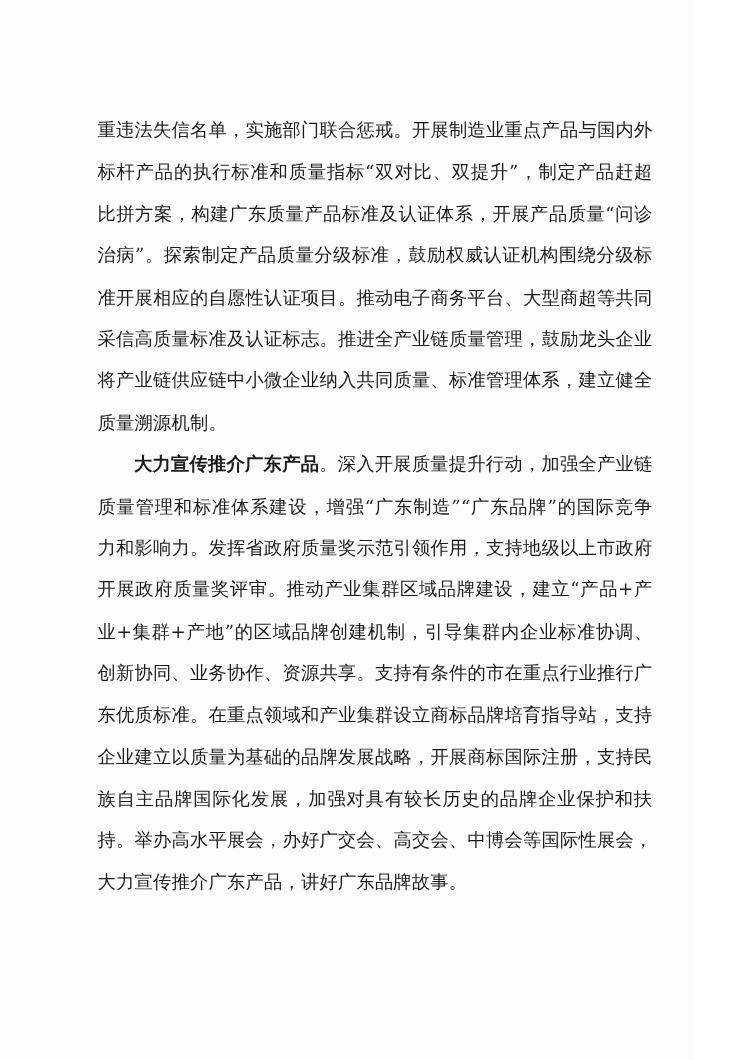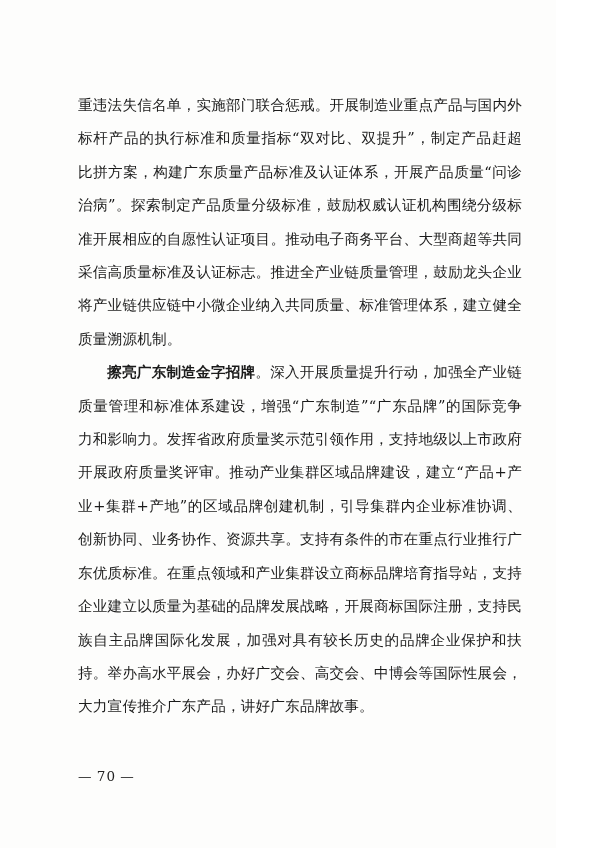--- a/index.html
+++ b/index.html
@@ -64,24 +64,19 @@
 
 <div class="page">
 
   <div class="content">
 
     <p class="para">
       <span>重违法失信名单，实施部门联合惩戒。开展制造业重点产品与国内外标杆产品的执行标准和质量指标“双对比、双提升”，制定产品赶超比拼方案，构建广东质量产品标准及认证体系，开展产品质量“问诊治病”。探索制定产品质量分级标准，鼓励权威认证机构围绕分级标准开展相应的自愿性认证项目。推动电子商务平台、大型商超等共同采信高质量标准及认证标志。推进全产业链质量管理，鼓励龙头企业将产业链供应链中小微企业纳入共同质量、标准管理体系，建立健全质量溯源机制。</span>
     </p>
 
     <p class="para indent">
-      <span class="bold-lead">擦亮广东制造金字招牌</span><span>。深入开展质量提升行动，加强全产业链质量管理和标准体系建设，增强“广东制造”“广东品牌”的国际竞争力和影响力。发挥省政府质量奖示范引领作用，支持地级以上市政府开展政府质量奖评审。推动产业集群区域品牌建设，建立“产品+产业+集群+产地”的区域品牌创建机制，引导集群内企业标准协调、创新协同、业务协作、资源共享。支持有条件的市在重点行业推行广东优质标准。在重点领域和产业集群设立商标品牌培育指导站，支持企业建立以质量为基础的品牌发展战略，开展商标国际注册，支持民族自主品牌国际化发展，加强对具有较长历史的品牌企业保护和扶持。举办高水平展会，办好广交会、高交会、中博会等国际性展会，大力宣传推介广东产品，讲好广东品牌故事。</span>
+      <span class="bold-lead">大力宣传推介广东产品</span><span>。深入开展质量提升行动，加强全产业链质量管理和标准体系建设，增强“广东制造”“广东品牌”的国际竞争力和影响力。发挥省政府质量奖示范引领作用，支持地级以上市政府开展政府质量奖评审。推动产业集群区域品牌建设，建立“产品+产业+集群+产地”的区域品牌创建机制，引导集群内企业标准协调、创新协同、业务协作、资源共享。支持有条件的市在重点行业推行广东优质标准。在重点领域和产业集群设立商标品牌培育指导站，支持企业建立以质量为基础的品牌发展战略，开展商标国际注册，支持民族自主品牌国际化发展，加强对具有较长历史的品牌企业保护和扶持。举办高水平展会，办好广交会、高交会、中博会等国际性展会，大力宣传推介广东产品，讲好广东品牌故事。</span>
     </p>
 
   </div>
 
-  <div class="footer">
-    <span class="pagenum">—</span>
-    <span class="pagenum">70</span>
-    <span class="pagenum">—</span>
-  </div>
 
 </div>
 
 </body></html>

